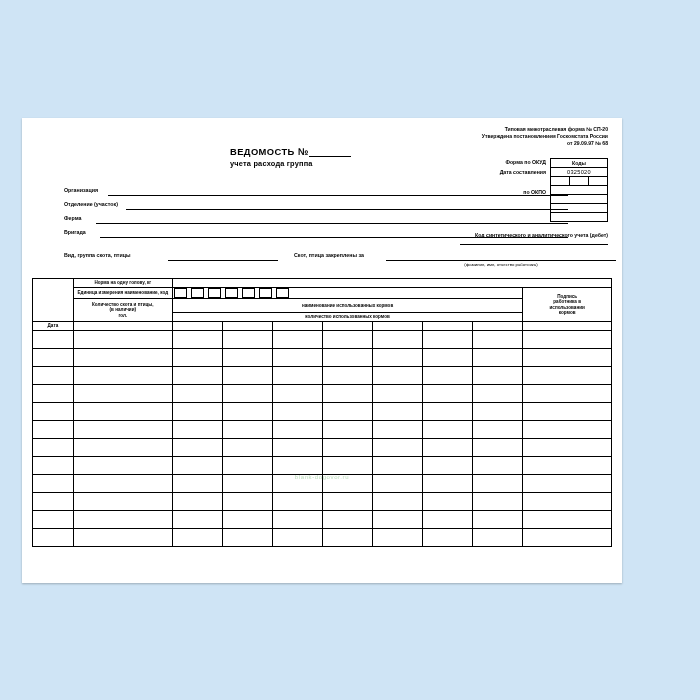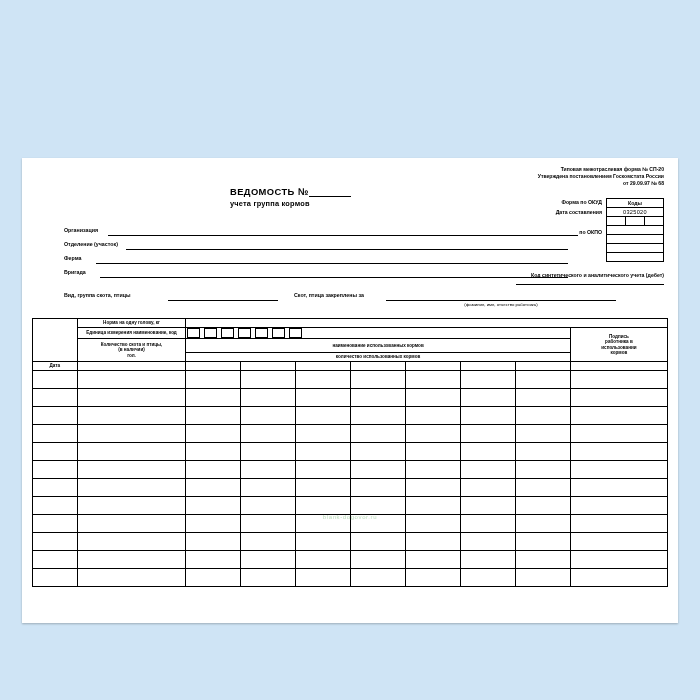--- a/index.html
+++ b/index.html
@@ -5,24 +5,23 @@
   html,body{margin:0;padding:0;}
   body{
     width:700px;height:700px;
     background:#cfe4f5;
     font-family:"Liberation Sans", sans-serif;
     overflow:hidden;
   }
   #sheet-wrap{
     position:absolute;
     left:22px; top:118px;
-    width:656px; height:465px;
+    width:600px; height:465px;
     background:#ffffff;
     box-shadow:0 1px 2px rgba(0,0,0,0.25);
-    margin-top:40px;
   }
   .sheet-inner{
     position:absolute;
     left:0;top:0;right:0;bottom:0;
     padding:8px 10px 6px 10px;
     box-sizing:border-box;
     color:#000;
   }
   
   .topref{
@@ -239,21 +238,21 @@
     <div class="topref">
       <div>Типовая межотраслевая форма № СП-20</div>
       <div>Утверждена постановлением Госкомстата России</div>
       <div>от 29.09.97 № 68</div>
     </div>
 
     <div class="title-block">
       <div class="title-main">
         <span>ВЕДОМОСТЬ №</span><span class="ul"></span>
       </div>
-      <div class="title-sub">учета  группа  кормов</div>
+      <div class="title-sub">учета  расхода  группа</div>
     </div>
 
     <div class="codes-box">
       <div class="codes-head">Коды</div>
       <div class="codes-val">0325020</div>
       <div class="codes-empty">
           <span></span>
           <span></span>
           <span></span>
         </div>

